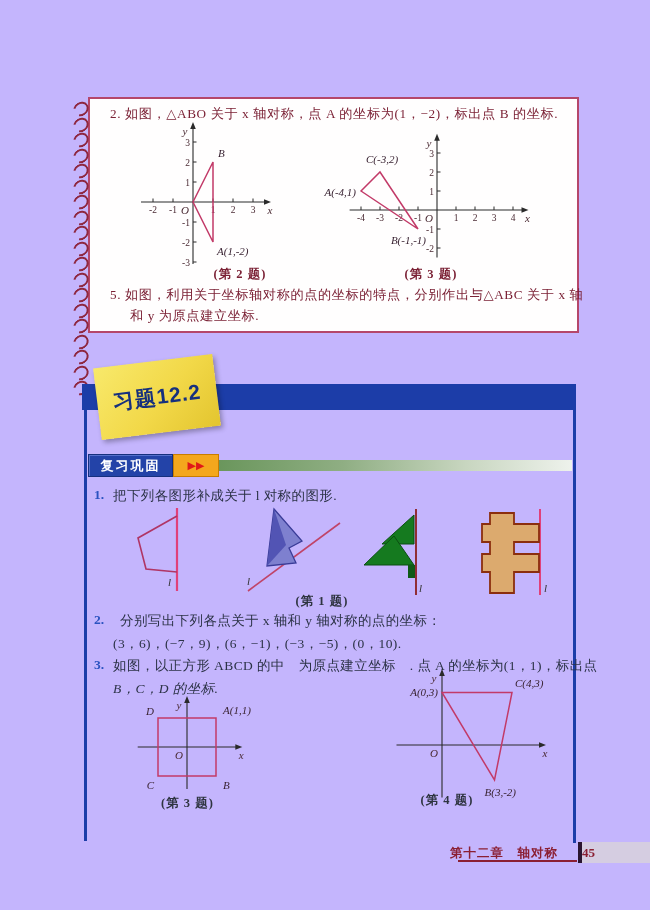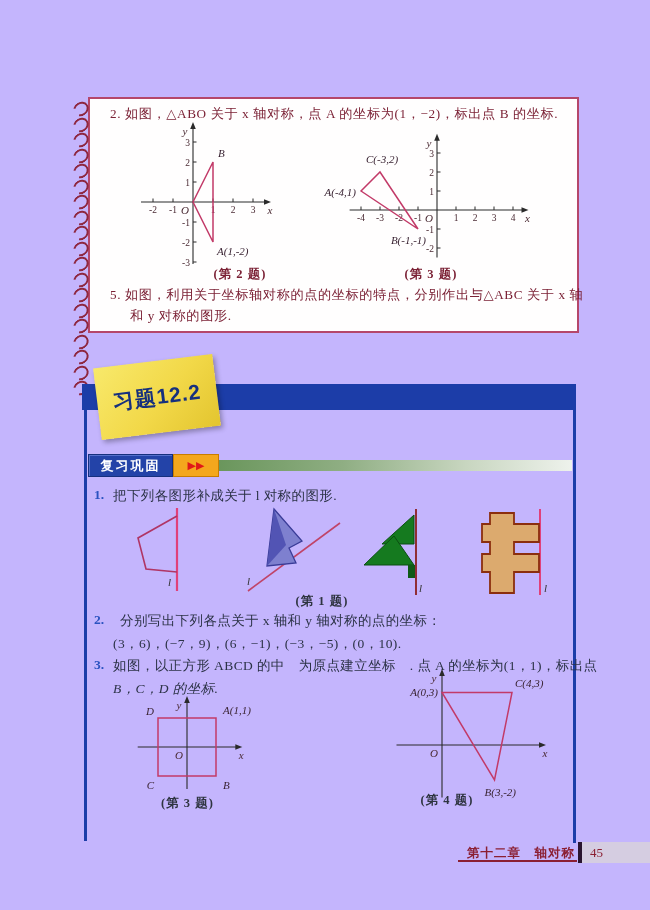--- a/index.html
+++ b/index.html
@@ -43,25 +43,25 @@
   .pnum{color:#2a52c0;font-weight:bold;font-size:13.5px;}
   .ptext{color:#2b3246;font-size:13.5px;letter-spacing:0.4px;white-space:nowrap;}
   .pcap{color:#2e3440;font-size:12.5px;font-weight:600;text-align:center;letter-spacing:1px;}
 
   
   .figsvg{position:absolute;width:110px;height:100px;}
   .lbl-l{font-style:italic;font-size:11px;fill:#333333;font-family:"Liberation Serif",serif;}
 
   
   #f-underline{left:458px;top:860px;width:119px;height:2px;background:#8b1f33;}
-  #f-chapter{left:450px;top:845px;width:125px;text-align:right;color:#8b1f33;
+  #f-chapter{left:450px;top:845px;width:125px;color:#8b1f33;
              font-size:12.5px;font-weight:bold;letter-spacing:1px;white-space:nowrap;}
   #f-bar{left:578px;top:842px;width:3.5px;height:21px;background:#2a1530;}
   #f-strip{left:582px;top:842px;width:68px;height:21px;background:#d5cde1;display:flex;align-items:center;}
-  #f-page{color:#8b1f33;font-weight:normal;font-size:13px;padding-left:8px;}
+  #f-page{color:#8b1f33;font-weight:bold;font-size:13px;padding-left:0;}
 </style>
 </head>
 <body>
 
 <div id="page">
 
   <div id="notebook" class="abs"></div>
   <div id="hooks" class="abs">
       <div class="hook"></div>
       <div class="hook"></div>
@@ -157,21 +157,21 @@
       <text x="118" y="96" text-anchor="end" font-size="11" fill="#4a2a33" font-style="italic" font-family="'Liberation Serif','DejaVu Serif',serif">O</text>
       <text x="51" y="37" text-anchor="start" font-size="11" fill="#3a2433" font-style="italic" font-family="'Liberation Serif','DejaVu Serif',serif">C(-3,2)</text>
       <text x="41" y="70" text-anchor="end" font-size="11" fill="#3a2433" font-style="italic" font-family="'Liberation Serif','DejaVu Serif',serif">A(-4,1)</text>
       <text x="111" y="118" text-anchor="end" font-size="11" fill="#3a2433" font-style="italic" font-family="'Liberation Serif','DejaVu Serif',serif">B(-1,-1)</text>
     </svg>
 
   <div class="abs nb-cap" style="left:180px;top:266px;width:120px;">(第 2 题)</div>
   <div class="abs nb-cap" style="left:371px;top:266px;width:120px;">(第 3 题)</div>
 
   <div class="abs nb-text" style="left:110px;top:286px;">5. 如图，利用关于坐标轴对称的点的坐标的特点，分别作出与△ABC 关于 x 轴</div>
-  <div class="abs nb-text" style="left:130px;top:307px;">和 y 对称的图形.</div>
+  <div class="abs nb-text" style="left:130px;top:307px;">和 y 为原点建立坐标.</div>
 
   <div id="banner" class="abs"></div>
   <div id="sticky" class="abs">
     <span>习题12.2</span>
   </div>
 
   <div id="border-left" class="abs"></div>
   <div id="border-right" class="abs"></div>
 
   <div id="badge" class="abs">复习巩固</div>

